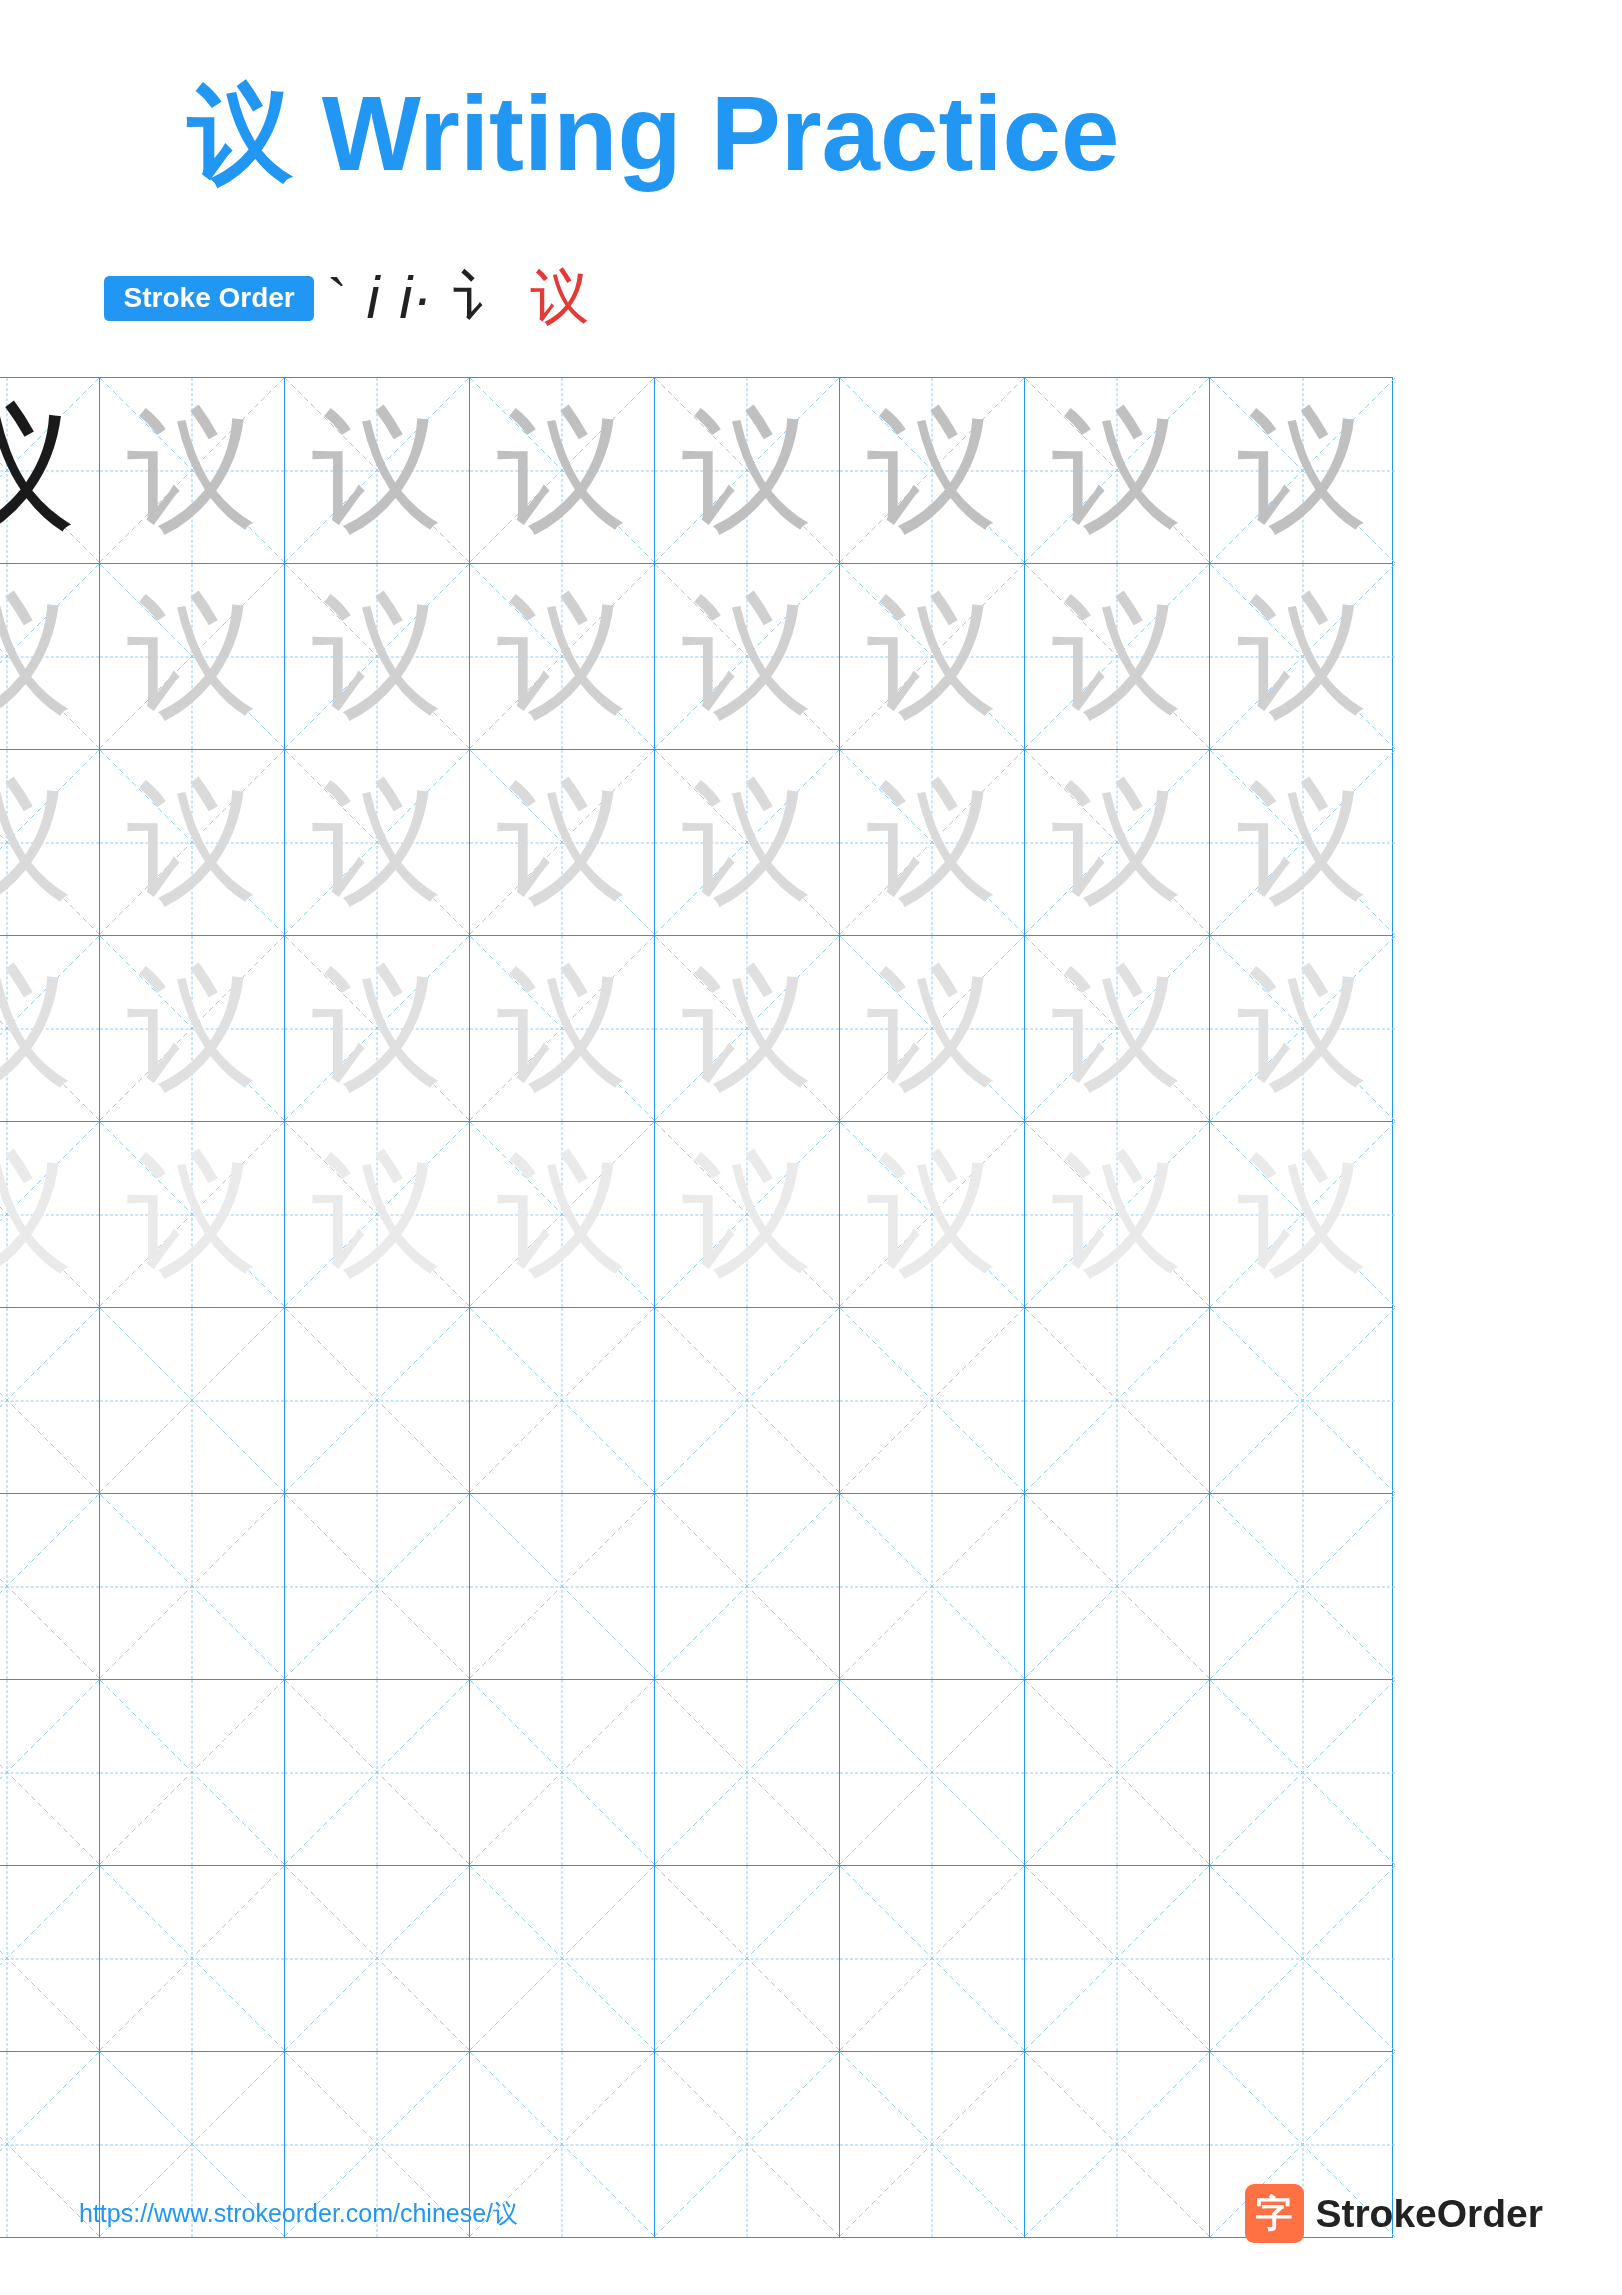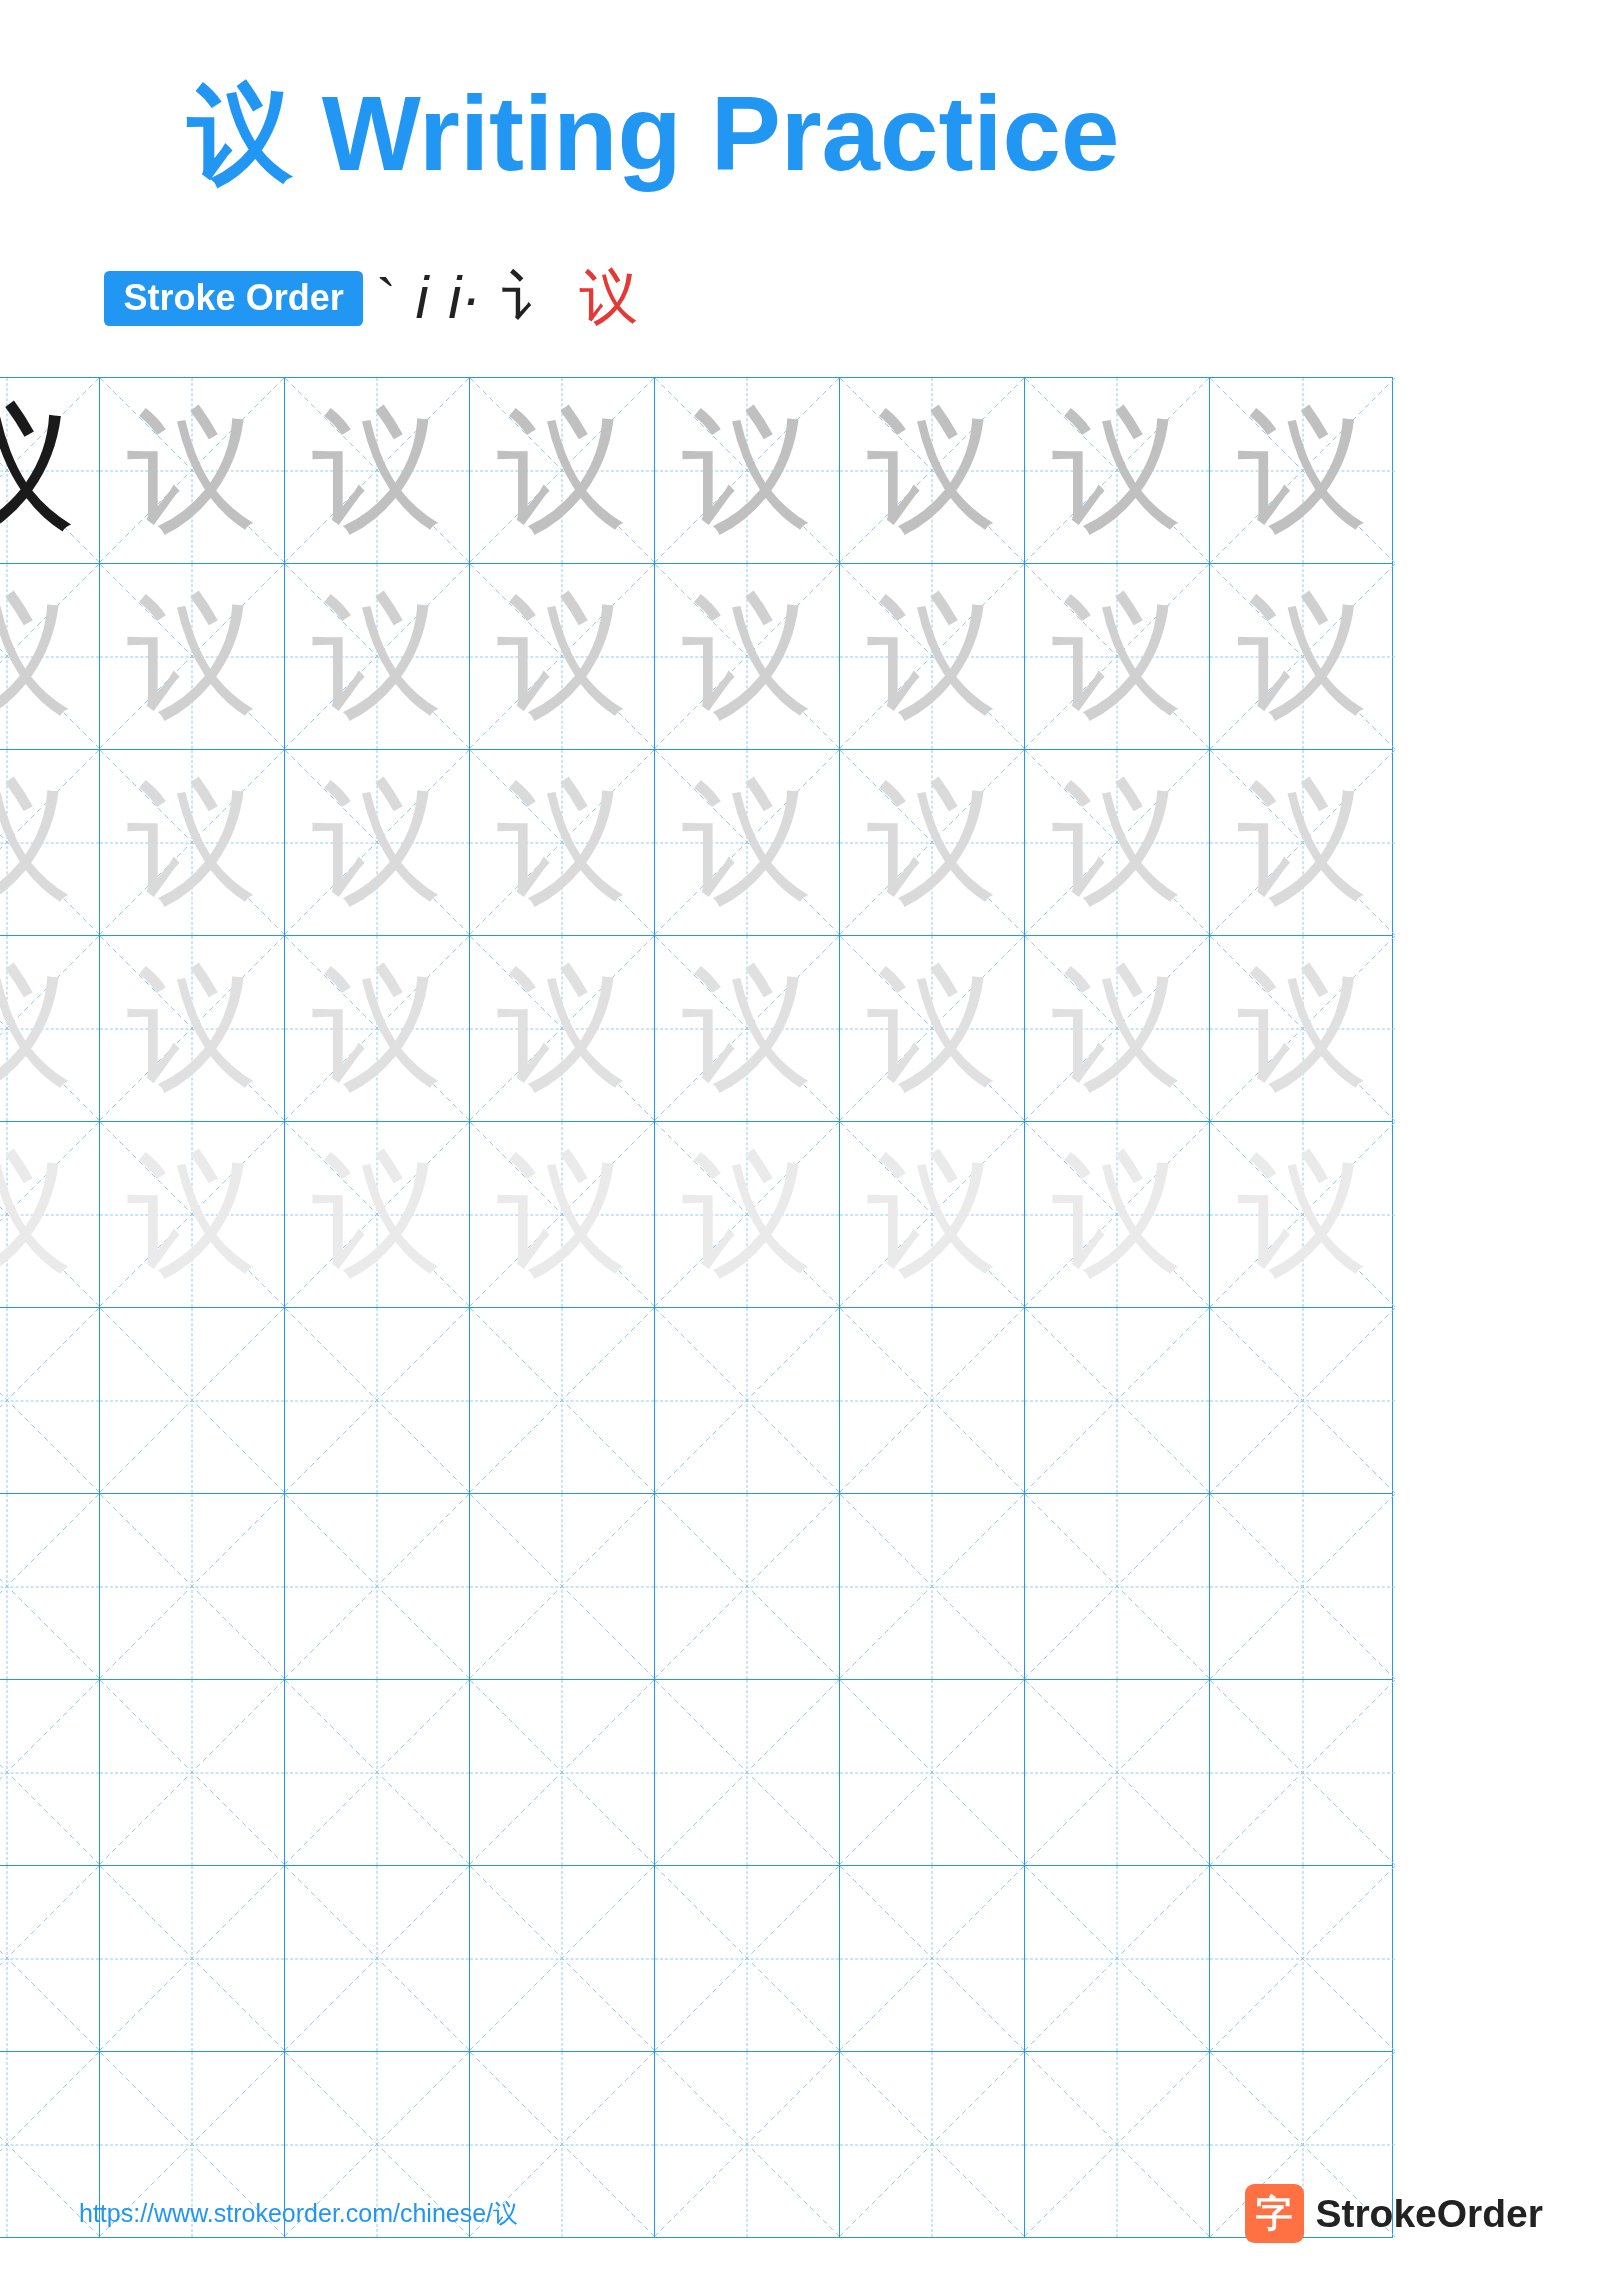--- a/index.html
+++ b/index.html
@@ -41,21 +41,21 @@
       align-items: center;
       gap: 13px;
       margin-bottom: 39px;
       align-self: flex-start;
       margin-left: 39px;
     }
 
     .stroke-order-badge {
       background: #2196f3;
       color: #fff;
-      font-size: 36px;
+      font-size: 28px;
       font-family: Arial, sans-serif;
       font-weight: bold;
       padding: 6.5px 19.6px;
       border-radius: 5.2px;
     }
 
     .stroke-sequence {
       display: flex;
       align-items: center;
       gap: 19.6px;

